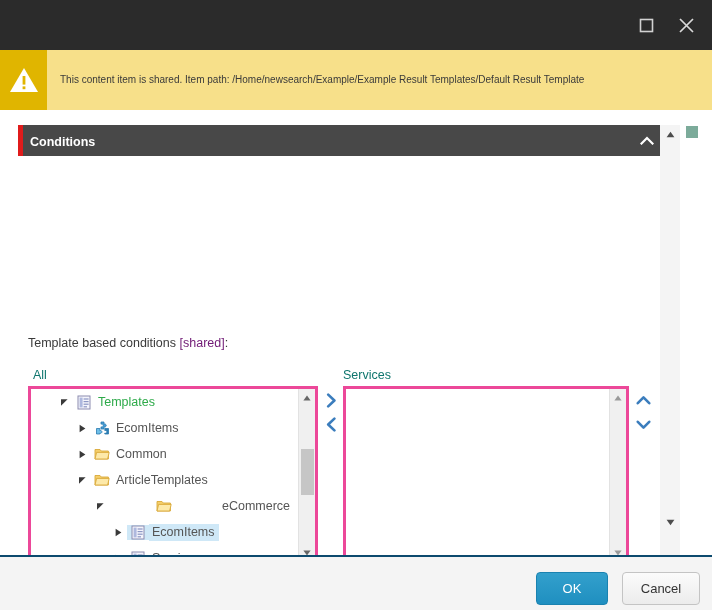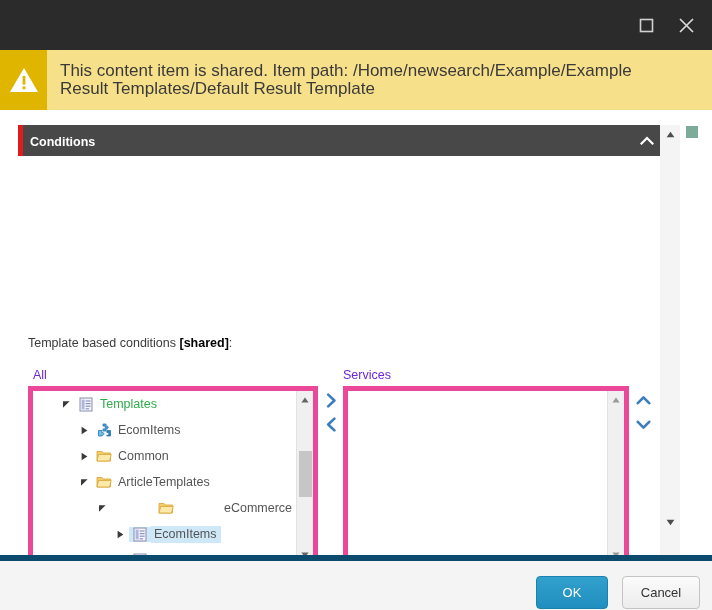--- a/index.html
+++ b/index.html
@@ -57,21 +57,21 @@
     display: flex;
     align-items: center;
     justify-content: center;
   }
   .notif-text {
     position: absolute;
     left: 60px; top: 0;
     width: 620px; height: 60px;
     display: flex;
     align-items: center;
-    font-size: 17px;
+    font-size: 10px;
     line-height: 18px;
     color: #3a3a3a;
   }
 
   
   .panel-header {
     position: absolute;
     left: 18px; top: 125px;
     width: 652px; height: 31px;
     background: #484848;
@@ -106,33 +106,33 @@
     width: 660px; height: 399px;
     background: #ffffff;
     overflow: hidden;
   }
   .label-row {
     position: absolute;
     font-size: 12.5px;
     color: #3a3a3a;
     white-space: nowrap;
   }
-  .shared-tag { color: #000000; font-weight: bold; }
+  .shared-tag { color: #701a75; }
 
   .col-caption {
     position: absolute;
     font-size: 12.5px;
-    color: #6d28d9;
+    color: #0f766e;
   }
 
   
   .listbox {
     position: absolute;
     background: #ffffff;
-    border: 5px solid #ec4899;
+    border: 3px solid #ec4899;
     box-sizing: border-box;
   }
   #tree-box { left: 28px; top: 230px; width: 290px; height: 190px; }
   #selected-box { left: 343px; top: 230px; width: 286px; height: 190px; }
 
   .tree-viewport {
     position: absolute;
     left: 0; top: 0;
     width: 272px; height: 172px;
     overflow: hidden;
@@ -225,21 +225,21 @@
     width: 12px; height: 12px;
     background: #7cab9a;
   }
 
   
   .footer {
     position: absolute;
     left: 0; top: 555px;
     width: 712px; height: 55px;
     background: #f4f4f4;
-    border-top: 6px solid #0c4a6e;
+    border-top: 2px solid #0c4a6e;
     box-sizing: border-box;
   }
   .btn {
     position: absolute;
     top: 15px;
     height: 33px;
     border-radius: 4px;
     font-family: "Liberation Sans", sans-serif;
     font-size: 13px;
     display: flex; align-items: center; justify-content: center;

